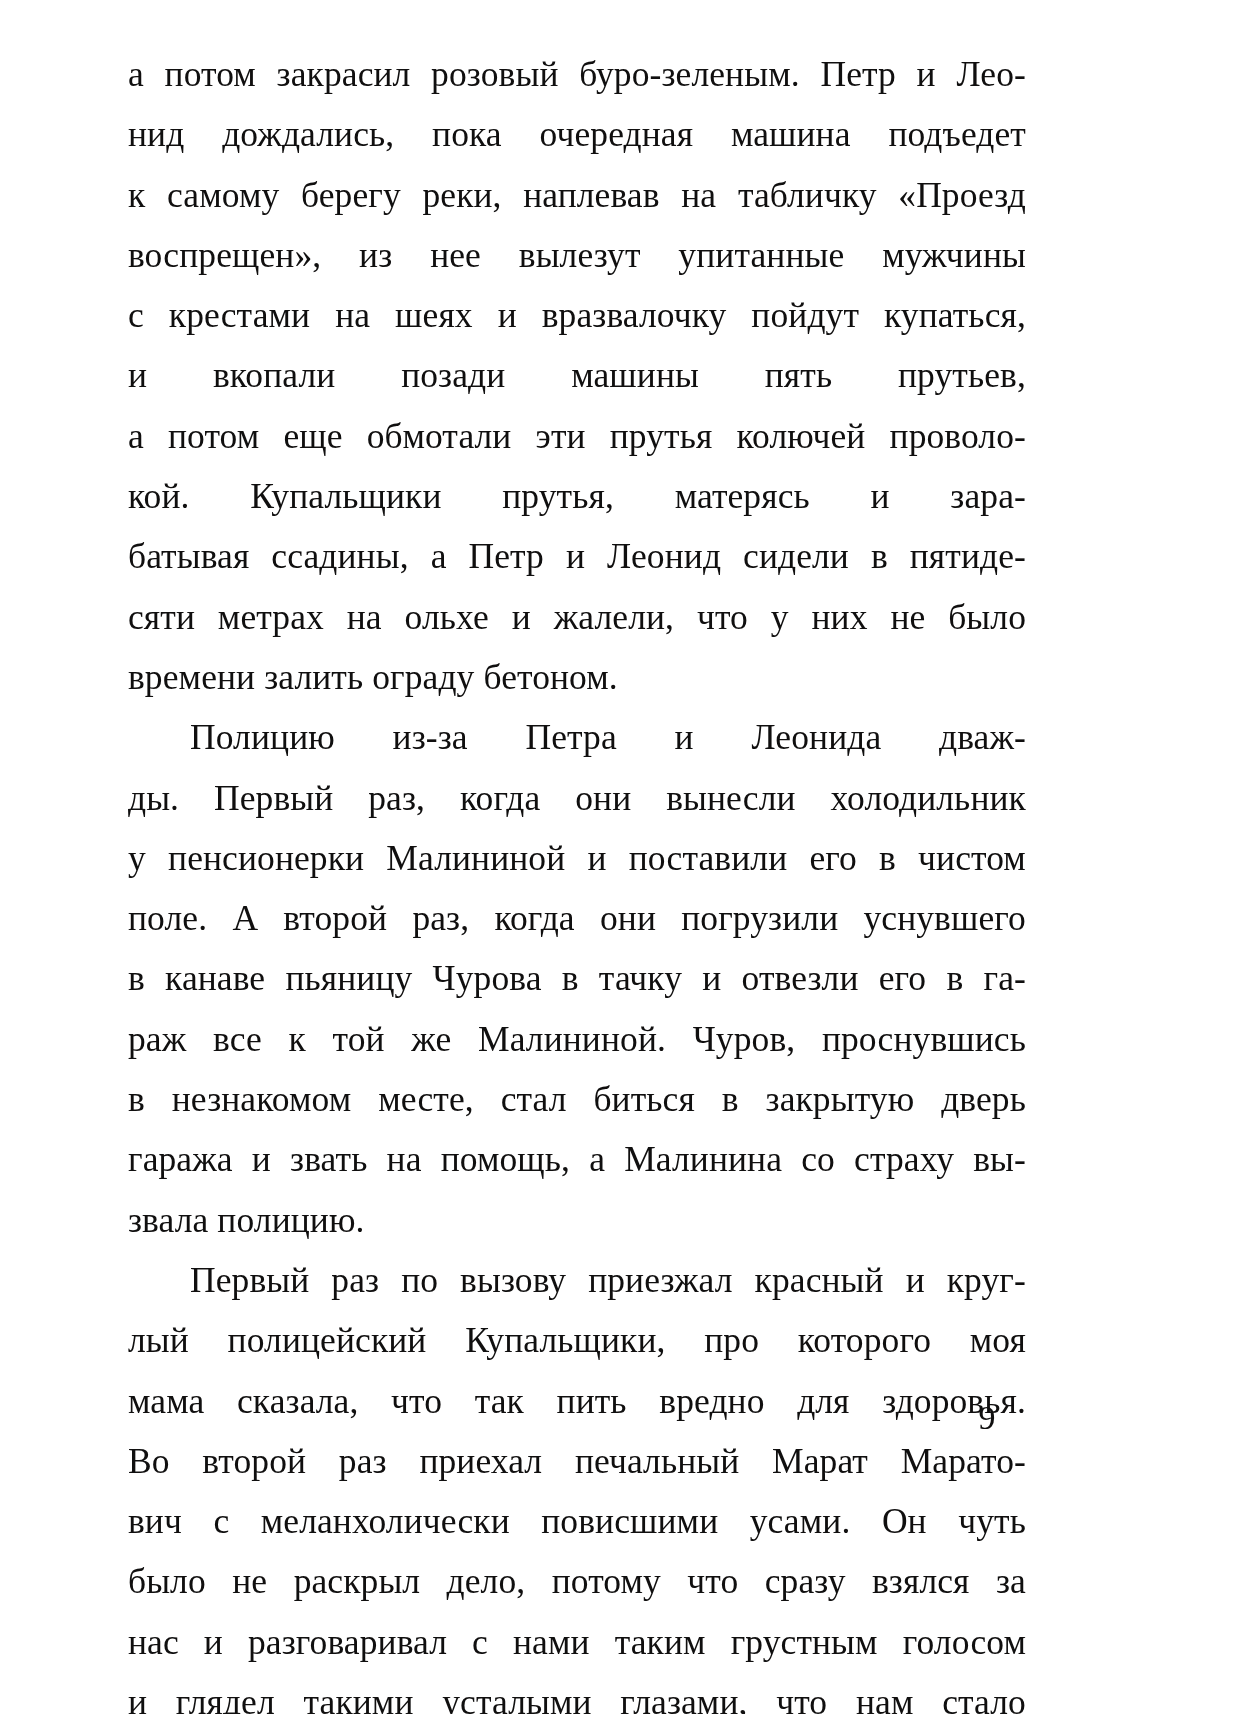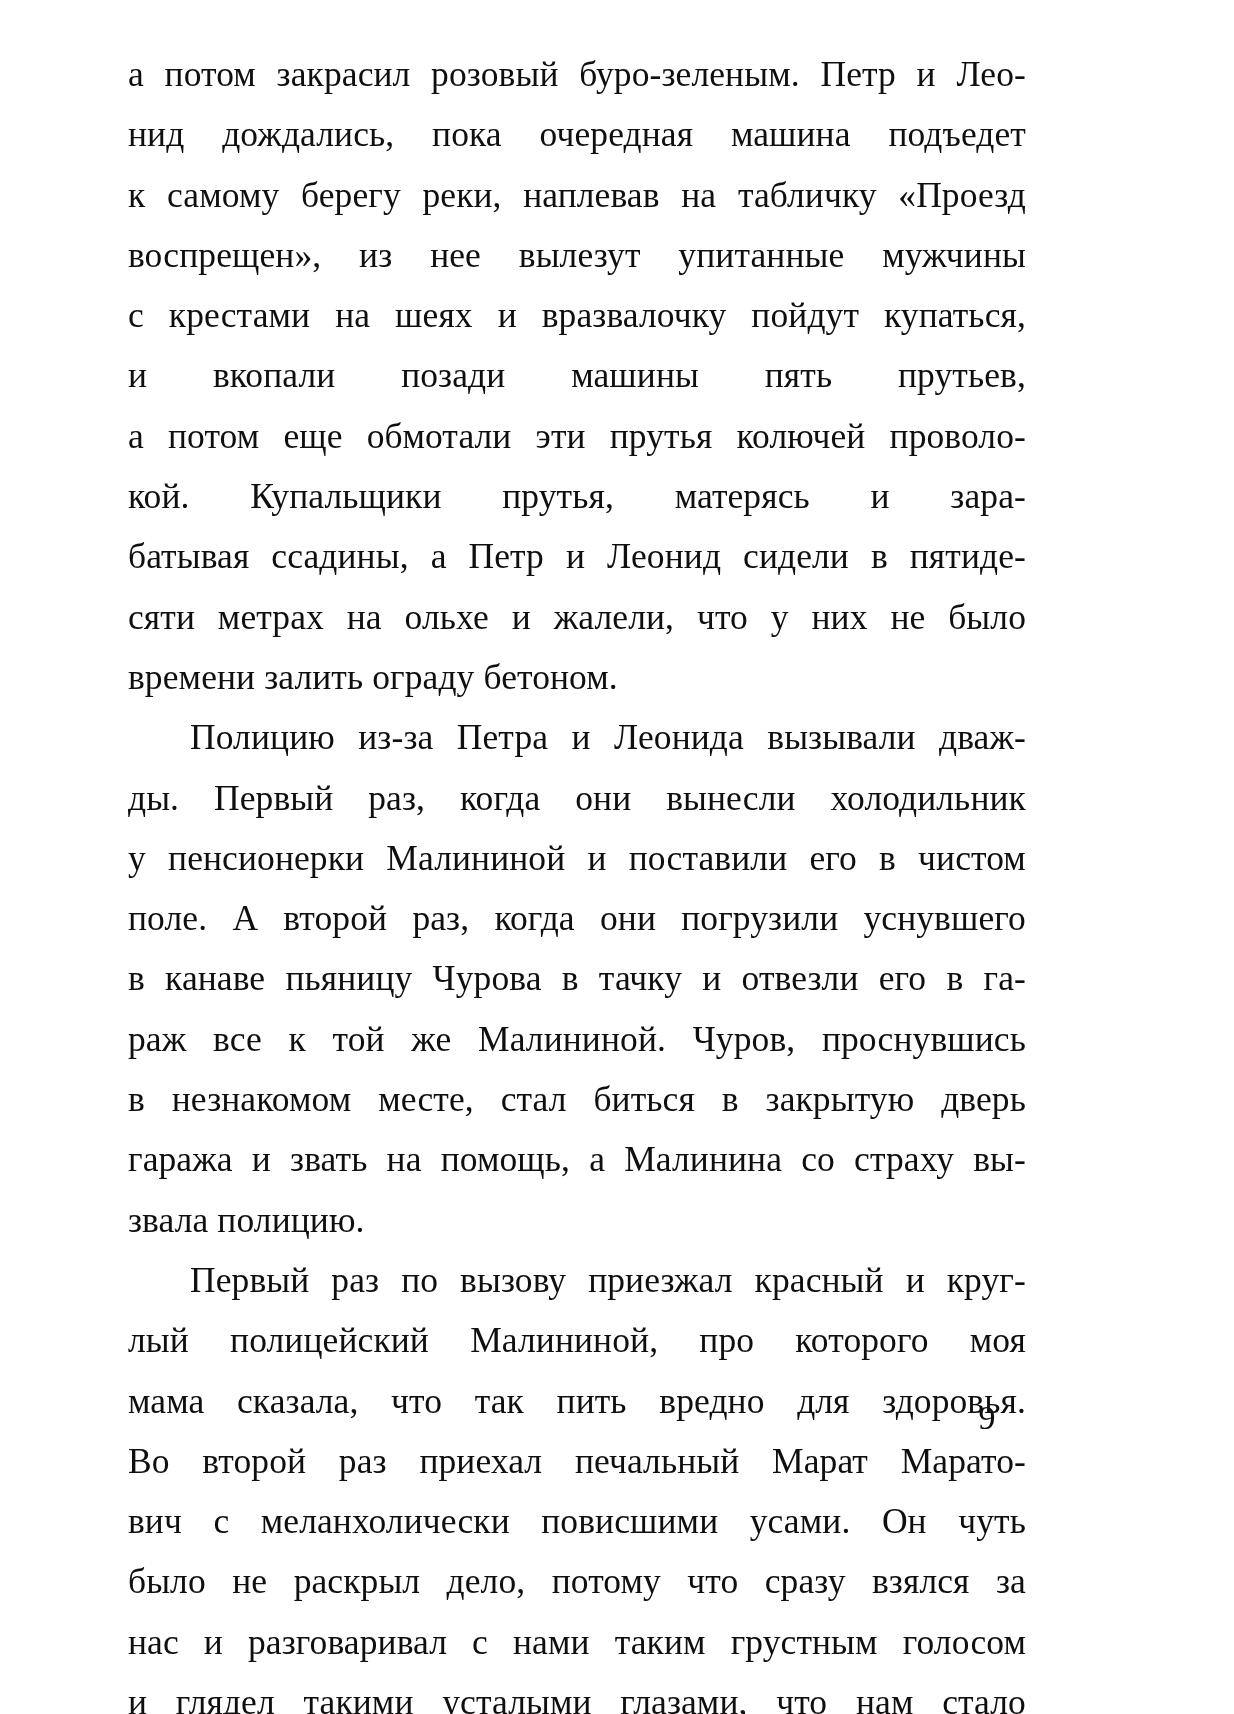--- a/index.html
+++ b/index.html
@@ -195,21 +195,20 @@
     </p>
 
     <p class="para">
       <span class="line justify indent">
 
       <span>Полицию</span>
           <span>из-за</span>
           <span>Петра</span>
           <span>и</span>
           <span>Леонида</span>
-          <span>вызывали</span>
           <span>дваж-</span>
         </span>
       <span class="line justify">
 
       <span>ды.</span>
           <span>Первый</span>
           <span>раз,</span>
           <span>когда</span>
           <span>они</span>
           <span>вынесли</span>
@@ -298,21 +297,21 @@
           <span>вызову</span>
           <span>приезжал</span>
           <span>красный</span>
           <span>и</span>
           <span>круг-</span>
         </span>
       <span class="line justify">
 
       <span>лый</span>
           <span>полицейский</span>
-          <span>Малининой,</span>
+          <span>Купальщики,</span>
           <span>про</span>
           <span>которого</span>
           <span>моя</span>
         </span>
       <span class="line justify">
 
       <span>мама</span>
           <span>сказала,</span>
           <span>что</span>
           <span>так</span>

